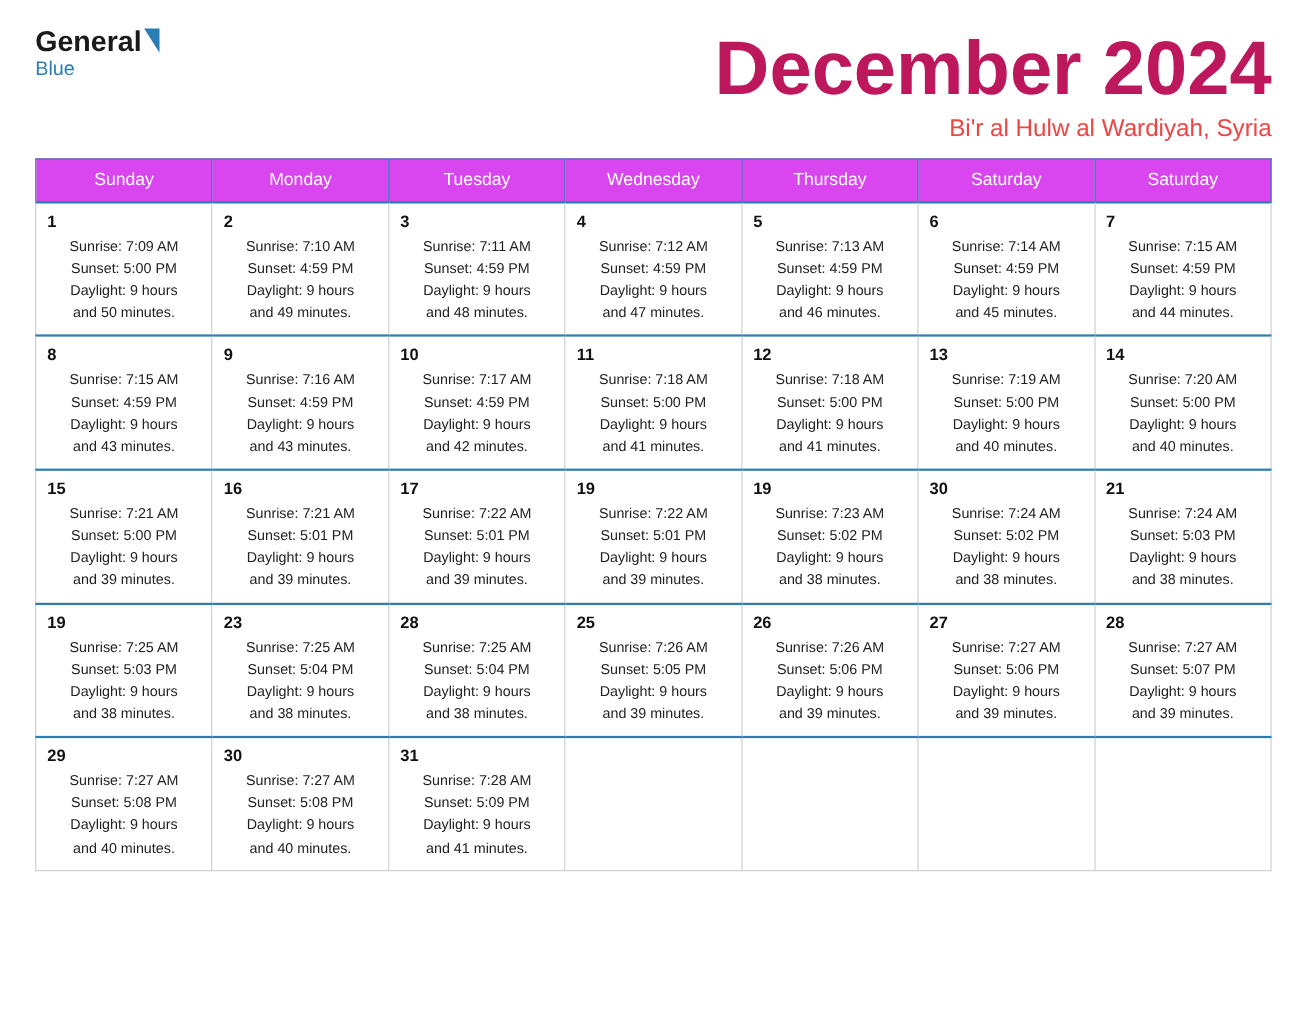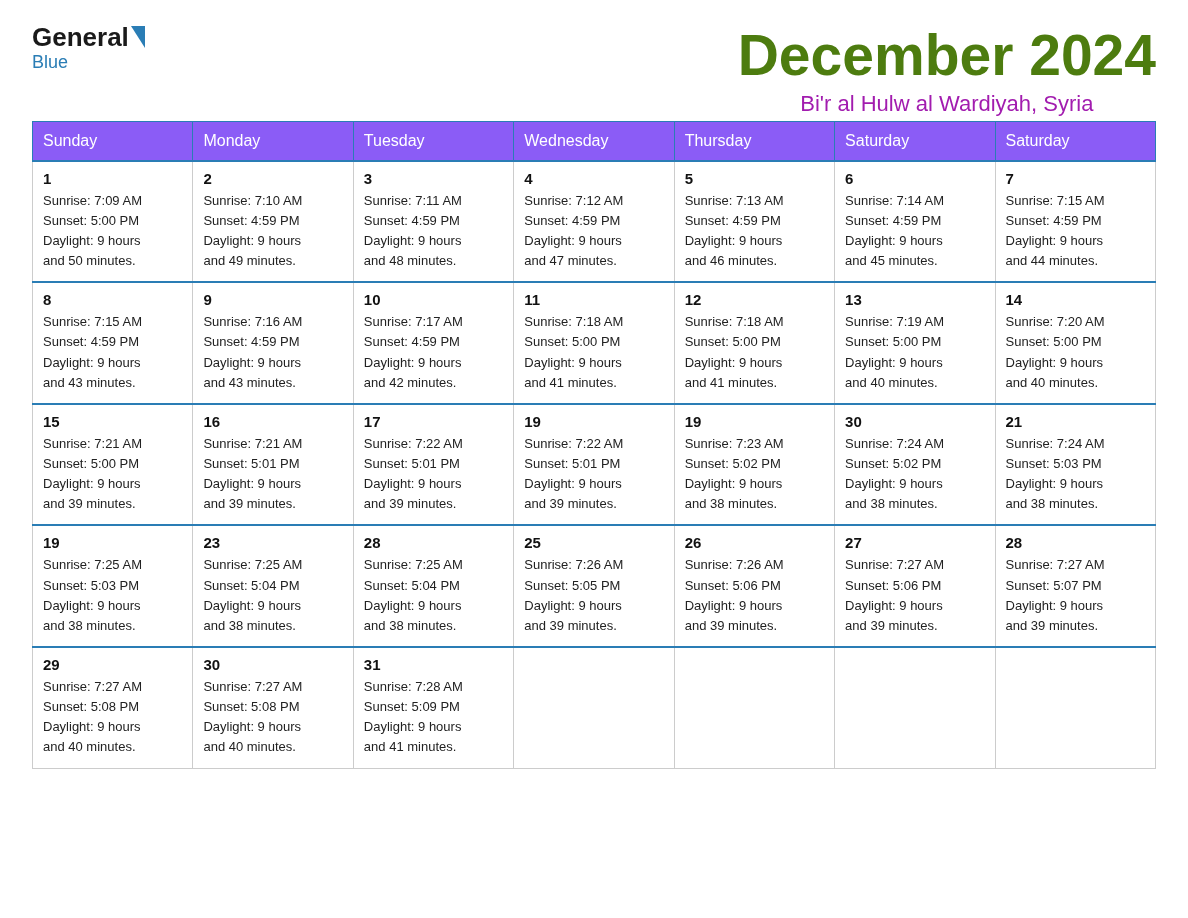--- a/index.html
+++ b/index.html
@@ -7,21 +7,21 @@
       font-family: Arial, sans-serif;
       background: #fff;
       padding: 24px 32px;
       width: 1188px;
       min-height: 918px;
     }
     .header {
       display: flex;
       justify-content: space-between;
       align-items: flex-start;
-      margin-bottom: 4px;
+      margin-bottom: 14px;
     }
     .logo {
       display: flex;
       flex-direction: column;
       align-items: flex-start;
     }
     .logo-text {
       display: flex;
       align-items: flex-end;
       font-size: 26px;
@@ -42,43 +42,42 @@
     }
     .logo-blue {
       color: #2a7db5;
       margin-top: 2px;
       font-size: 18px;
     }
     .title-area {
       text-align: right;
     }
     .month-title {
-      font-size: 57px;
+      font-size: 69px;
       font-weight: bold;
-      color: #4d7c0f;
+      color: #be185d;
       line-height: 1.1;
     }
     .location-title {
       font-size: 22px;
-      color: #a21caf;
+      color: #ef4444;
       margin-top: 4px;
-      text-align: center;
     }
     table {
       width: 100%;
       border-collapse: collapse;
       table-layout: fixed;
     }
     th {
-      background-color: #8b5cf6;
+      background-color: #d946ef;
       color: #fff;
       font-size: 16px;
       font-weight: normal;
       padding: 10px 10px;
-      text-align: left;
+      text-align: center;
       border: 1px solid #2a7db5;
     }
     td {
       vertical-align: top;
       padding: 8px 10px 10px 10px;
       border: 1px solid #ccc;
       border-top: 2px solid #2a7db5;
       font-size: 13.5px;
       color: #222;
       background: #fff;
@@ -91,20 +90,21 @@
     .day-number {
       font-size: 15px;
       font-weight: bold;
       margin-bottom: 4px;
       color: #111;
     }
     .day-info {
       font-size: 13px;
       line-height: 1.55;
       color: #222;
+      text-align: center;
     }
   </style>
 </head>
 <body>
 
 <div class="header">
   <div class="logo">
     <div class="logo-text">
       <span class="logo-general">General</span>
       <span class="logo-arrow"></span>

